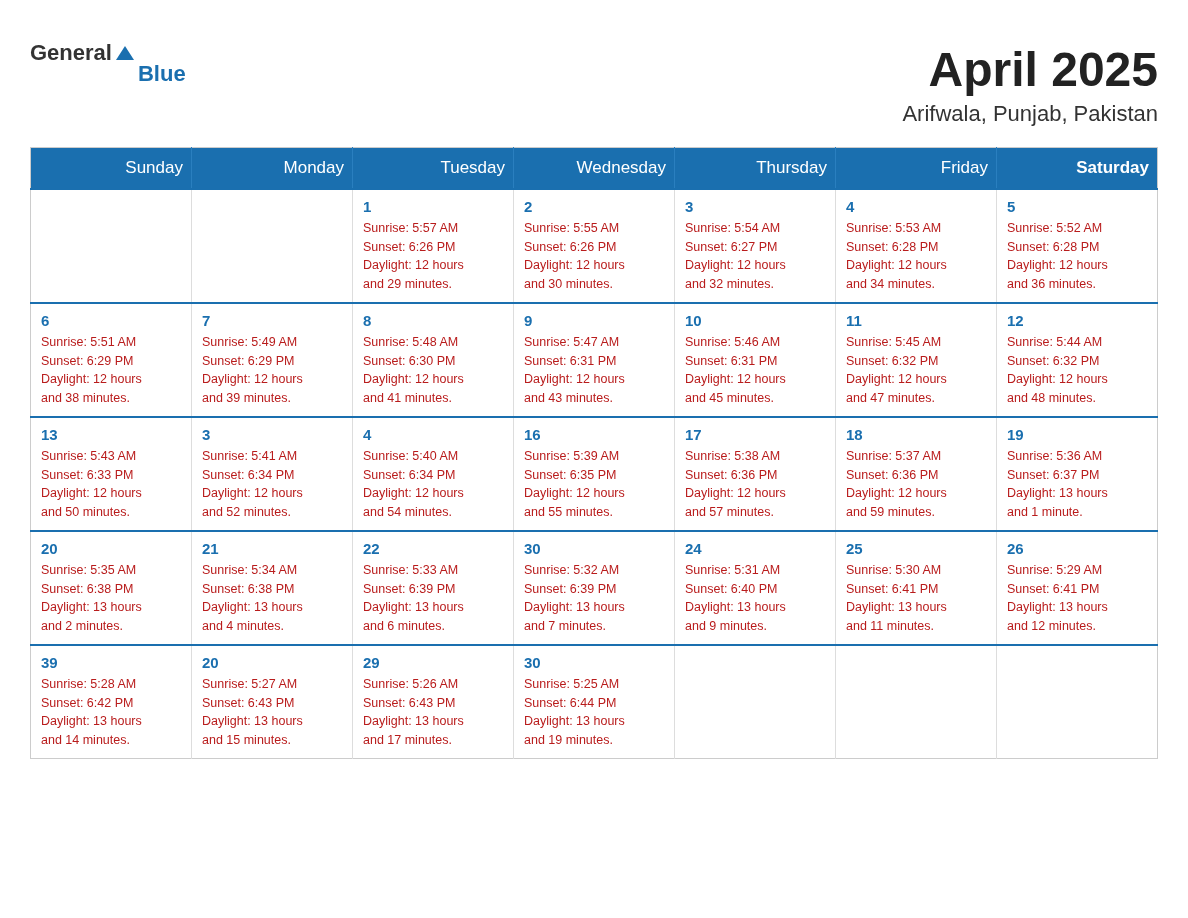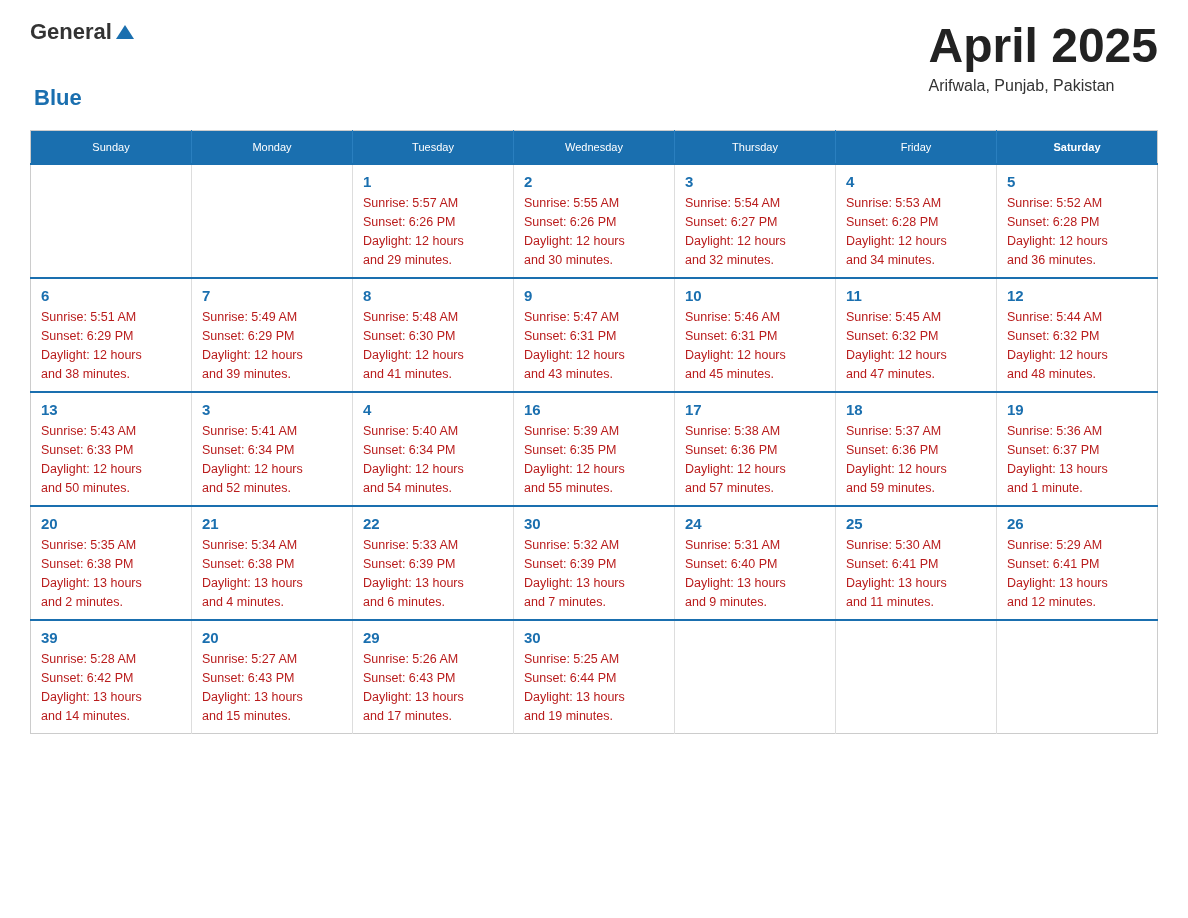--- a/index.html
+++ b/index.html
@@ -25,46 +25,47 @@
       font-weight: bold;
       color: #333;
     }
     .logo-text-blue {
       font-size: 22px;
       font-weight: bold;
       color: #1a6faf;
       margin-top: 42px;
     }
     .header-right {
-      text-align: left;
+      text-align: right;
+      margin-top: 24px;
     }
     .month-title {
       font-size: 48px;
       font-weight: bold;
       color: #222;
       line-height: 1.1;
     }
     .location-title {
-      font-size: 16px;
+      font-size: 22px;
       color: #333;
       margin-top: 4px;
     }
     .calendar {
       width: 100%;
       border-collapse: collapse;
       border: 1px solid #ccc;
     }
     .calendar thead tr {
       background-color: #1a6faf;
     }
     .calendar thead th {
       color: #fff;
       padding: 10px 8px;
-      text-align: center;
-      font-size: 11px;
+      text-align: right;
+      font-size: 17px;
       font-weight: normal;
       border-right: 1px solid #2a7fbf;
     }
     .calendar thead th:last-child {
       border-right: none;
       font-weight: bold;
     }
     .calendar tbody tr {
       border-top: 2px solid #1a6faf;
     }
@@ -94,21 +95,21 @@
     }
     .empty-cell {
       background: #fff;
     }
   </style>
 </head>
 <body>
 
 <div class="header">
   <div class="logo">
-    <div style="display:flex; flex-direction:column; line-height:1.1;justify-content:center;">
+    <div style="display:flex; flex-direction:row; line-height:1.1;justify-content:center;">
       <div style="display:flex; align-items:center; gap:2px;">
         <span class="logo-text-general">General</span>
         <div style="display:flex; flex-direction:column; align-items:flex-start; margin-left:2px;">
           <div style="width:0; height:0; border-left:9px solid transparent; border-right:9px solid transparent; border-bottom:14px solid #1a6faf; margin-bottom:1px;"></div>
         </div>
       </div>
       <span class="logo-text-blue" style="margin-left:4px;">Blue</span>
     </div>
   </div>
   <div class="header-right">

